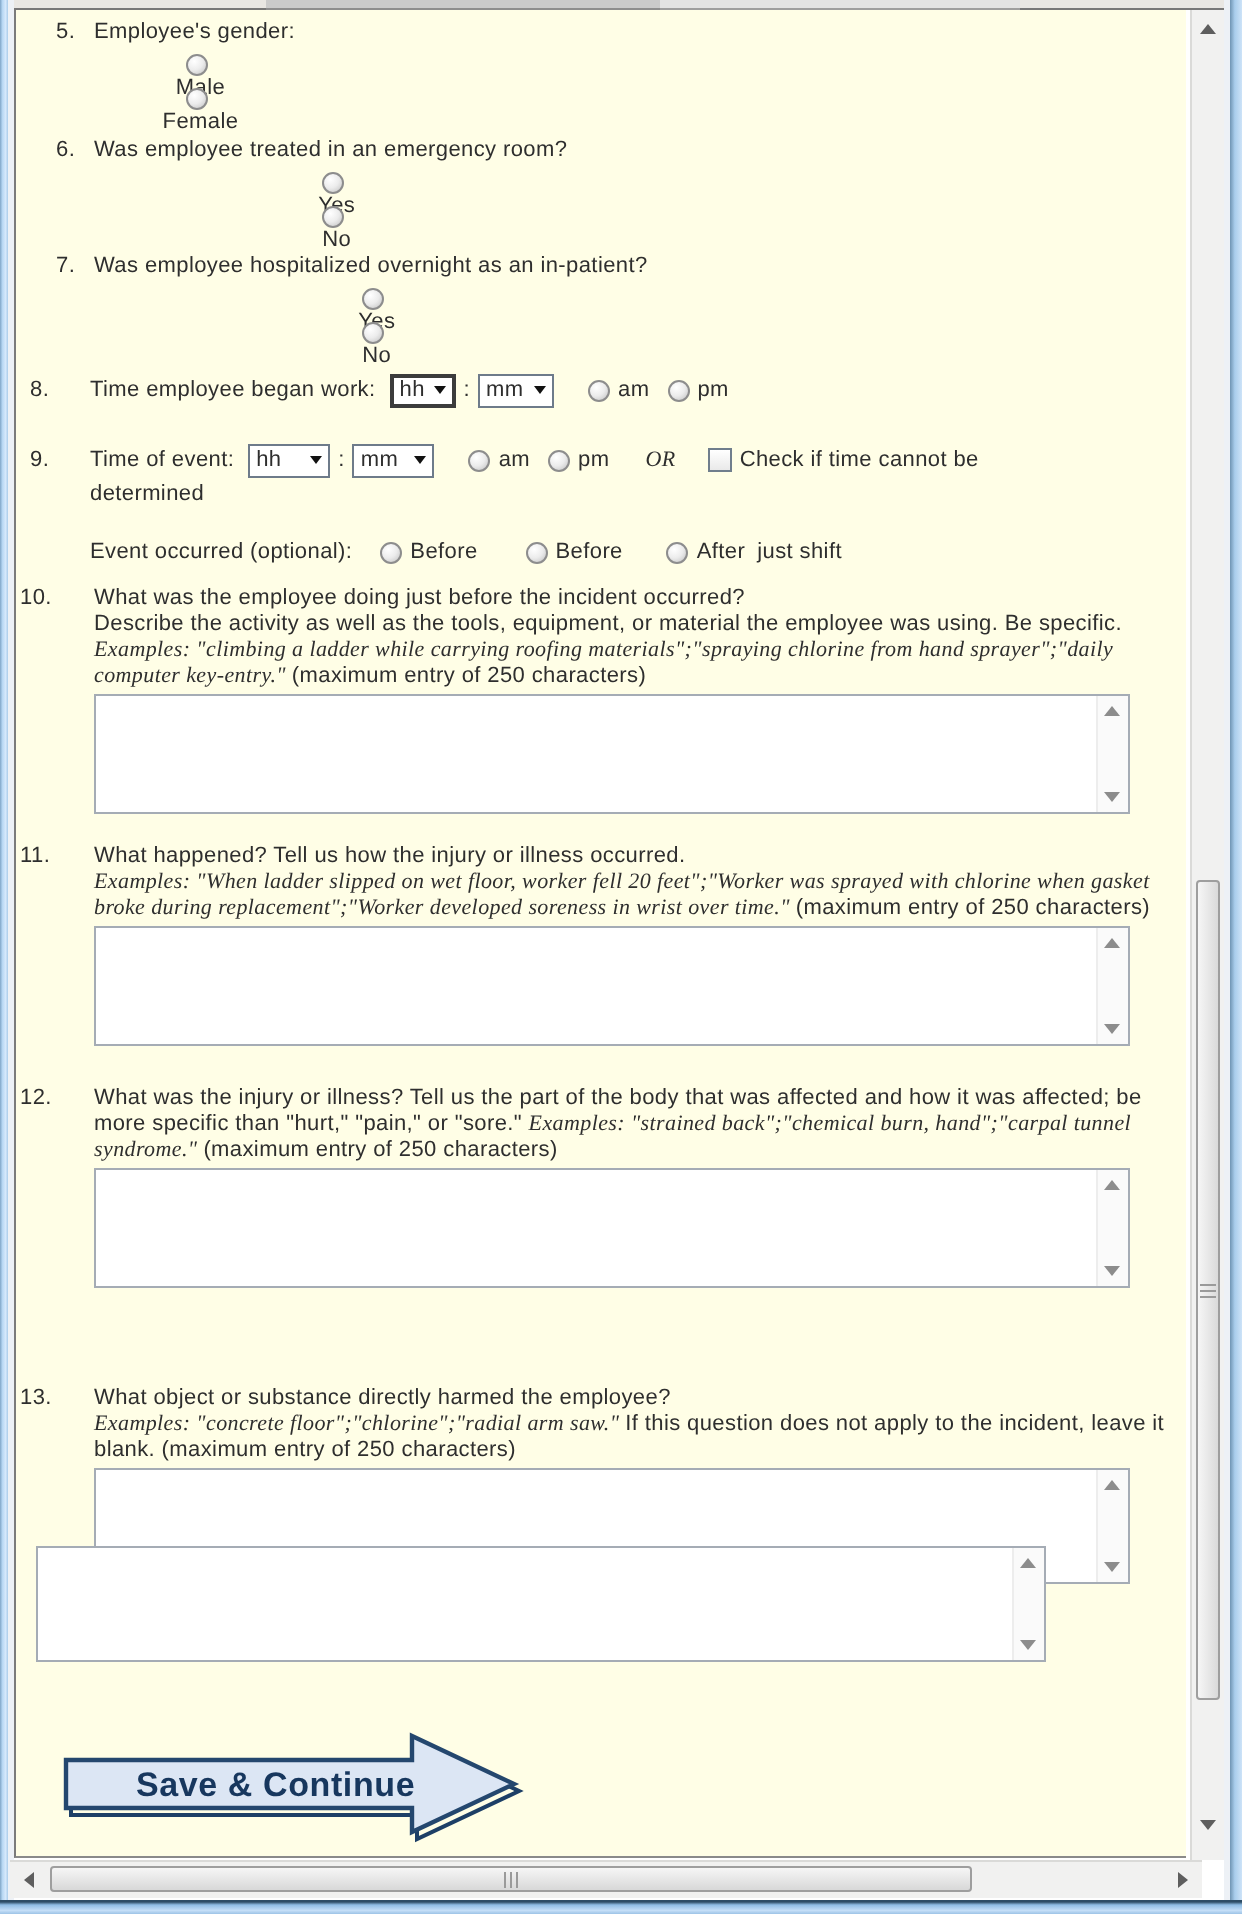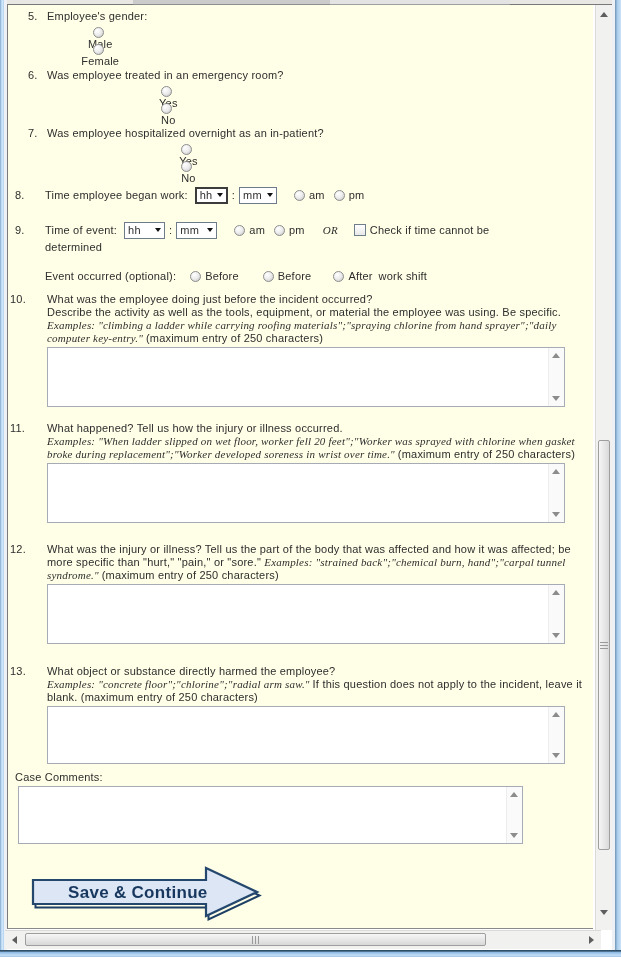--- a/index.html
+++ b/index.html
@@ -175,21 +175,21 @@
     <div class="abs" style="left:37px;top:236px;">determined</div>
 
     <div class="abs row" style="left:0;top:262px;height:18px;">
       <span style="padding-left:37px;">Event occurred (optional):</span>
       <span class="radio" style="margin-left:14px;"></span>
       <span class="rlabel">Before</span>
       <span class="radio" style="margin-left:24px;"></span>
       <span class="rlabel">Before</span>
       <span class="radio" style="margin-left:22px;"></span>
       <span class="rlabel">After</span>
-      <span style="margin-left:6px;">work shift</span>
+      <span style="margin-left:6px;">just shift</span>
     </div>
 
     <div class="abs" style="left:0;top:288px;">
       <span class="abs qnum" style="left:2px;top:0;">10.</span>
       <div class="qtext">
         <span>What was the employee doing just before the incident occurred?</span><br>
         <span>Describe the activity as well as the tools, equipment, or material the employee was using. Be specific. </span><span class="it">Examples: "climbing a ladder while carrying roofing materials";"spraying chlorine from hand sprayer";"daily computer key-entry." </span><span>(maximum entry of 250 characters)</span>
       </div>
       <div class="ta-wrap" style="margin-left:39px;margin-top:2px;width:518px;height:60px;">
         <textarea style=""></textarea>
@@ -222,37 +222,36 @@
       </div>
       <div class="ta-wrap" style="margin-left:39px;margin-top:2px;width:518px;height:60px;">
         <textarea style=""></textarea>
         <div class="ta-sb">
           <span class="ta-tri-up"></span>
           <span class="ta-tri-down"></span>
         </div>
       </div>
     </div>
 
-    <div class="abs" style="left:0;top:660px;">
+    <div class="abs" style="left:0;top:688px;">
       <span class="abs qnum" style="left:2px;top:0;">13.</span>
       <div class="qtext">
         <span>What object or substance directly harmed the employee?</span><br>
         <span class="it">Examples: "concrete floor";"chlorine";"radial arm saw." </span><span>If this question does not apply to the incident, leave it blank. (maximum entry of 250 characters)</span>
       </div>
       <div class="ta-wrap" style="margin-left:39px;margin-top:2px;width:518px;height:58px;">
         <textarea style=""></textarea>
         <div class="ta-sb">
           <span class="ta-tri-up"></span>
           <span class="ta-tri-down"></span>
         </div>
       </div>
     </div>
 
     <div class="abs" style="left:7px;top:766px;">
-      <div>Case Comments:</div>
       <div class="ta-wrap" style="margin-left:3px;margin-top:2px;width:505px;height:58px;">
         <textarea style=""></textarea>
         <div class="ta-sb">
           <span class="ta-tri-up"></span>
           <span class="ta-tri-down"></span>
         </div>
       </div>
     </div>
 
     <svg class="abs save-arrow" style="left:22px;top:861px;" width="236" height="56" viewBox="0 0 236 56">

